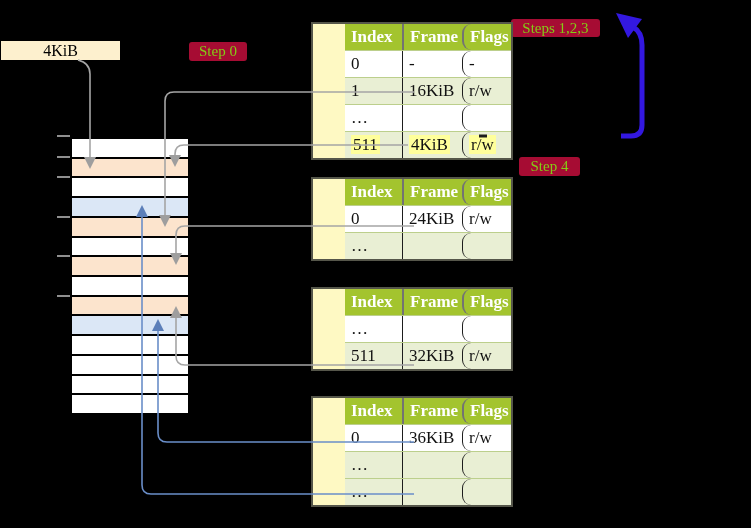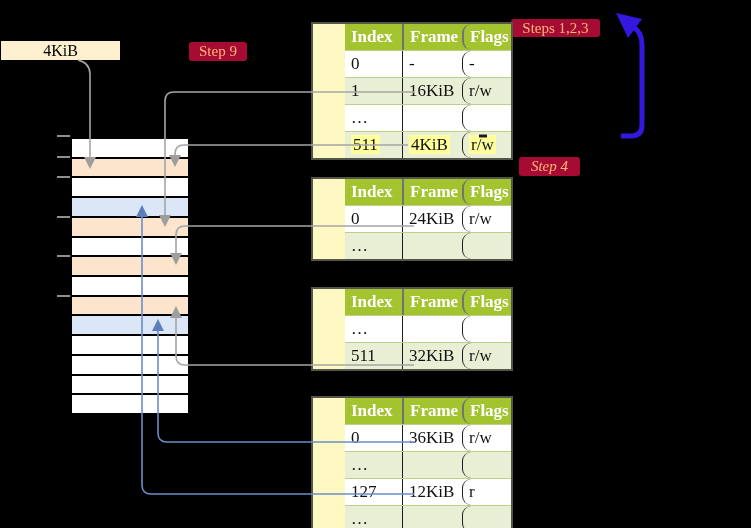--- a/index.html
+++ b/index.html
@@ -4,27 +4,27 @@
 <style>
   html,body{margin:0;padding:0;background:#000;width:751px;height:528px;overflow:hidden;
     font-family:"Liberation Serif","DejaVu Serif",serif;}
   .stage{position:relative;width:751px;height:528px;background:#000;}
 
   
   .psize{position:absolute;left:1px;top:41px;width:119px;height:19px;background:#fdf0ce;
     color:#000;font-size:16px;line-height:19px;text-align:center;}
 
   
-  .badge{position:absolute;color:#fdba74;font-size:15px;line-height:18px;text-align:center;
+  .badge{position:absolute;color:#84cc16;font-size:15px;line-height:18px;text-align:center;
     border-radius:3px;padding:0 6px;white-space:nowrap;}
   .badge.red{background:#a60c33;}
   .badge.blue{background:#4f2ce0;}
   .b-step0{left:189px;top:42px;width:46px;height:19px;line-height:19px;}
   .b-steps123{left:511px;top:19px;width:77px;height:18px;}
-  .b-step4{left:519px;top:157px;width:49px;height:19px;line-height:19px;font-style:italic;}
+  .b-step4{left:519px;top:157px;width:49px;height:19px;line-height:19px;}
   .b-steps1234{left:649px;top:19px;width:87px;height:19px;line-height:19px;}
 
   
   .mem{position:absolute;left:70px;top:137px;width:116px;height:274px;border:2px solid #000;
     display:flex;flex-direction:column;background:#fff;}
   .mrow{flex:1;border-top:2px solid #000;}
   .mrow:first-child{border-top:none;}
 
   
   .ptable{position:absolute;left:311px;width:166px;border:2px solid #55564a;background:#fef9c3;padding-left:32px;}
@@ -44,21 +44,21 @@
 
   svg.overlay{position:absolute;left:0;top:0;z-index:10;pointer-events:none;}
 </style>
 </head>
 <body>
 
 <div class="stage">
 
   <div class="psize">4KiB</div>
 
-  <div class="badge red b-step0">Step 9</div>
+  <div class="badge red b-step0">Step 0</div>
   <div class="badge red b-steps123">Steps 1,2,3</div>
   <div class="badge red b-step4">Step 4</div>
 
   <div class="mem">
       <div class="mrow" style="background: rgb(255, 255, 255);"></div>
       <div class="mrow" style="background: rgb(252, 228, 205);"></div>
       <div class="mrow" style="background: rgb(255, 255, 255);"></div>
       <div class="mrow" style="background: rgb(219, 231, 246);"></div>
       <div class="mrow" style="background: rgb(252, 228, 205);"></div>
       <div class="mrow" style="background: rgb(255, 255, 255);"></div>
@@ -141,25 +141,20 @@
       </div>
       <div class="trow">
         <div class="tcell c0"><span>0</span></div>
         <div class="tcell c1"><span>36KiB</span></div>
         <div class="tcell c2"><span>r/w</span></div>
       </div>
       <div class="trow green">
         <div class="tcell c0"><span>…</span></div>
         <div class="tcell c1"></div>
         <div class="tcell c2"></div>
-      </div>
-      <div class="trow">
-        <div class="tcell c0"><span>127</span></div>
-        <div class="tcell c1"><span>12KiB</span></div>
-        <div class="tcell c2"><span>r</span></div>
       </div>
       <div class="trow green">
         <div class="tcell c0"><span>…</span></div>
         <div class="tcell c1"></div>
         <div class="tcell c2"></div>
       </div>
     </div>
 
   <svg class="overlay" width="751" height="528" viewBox="0 0 751 528">
     <defs>

